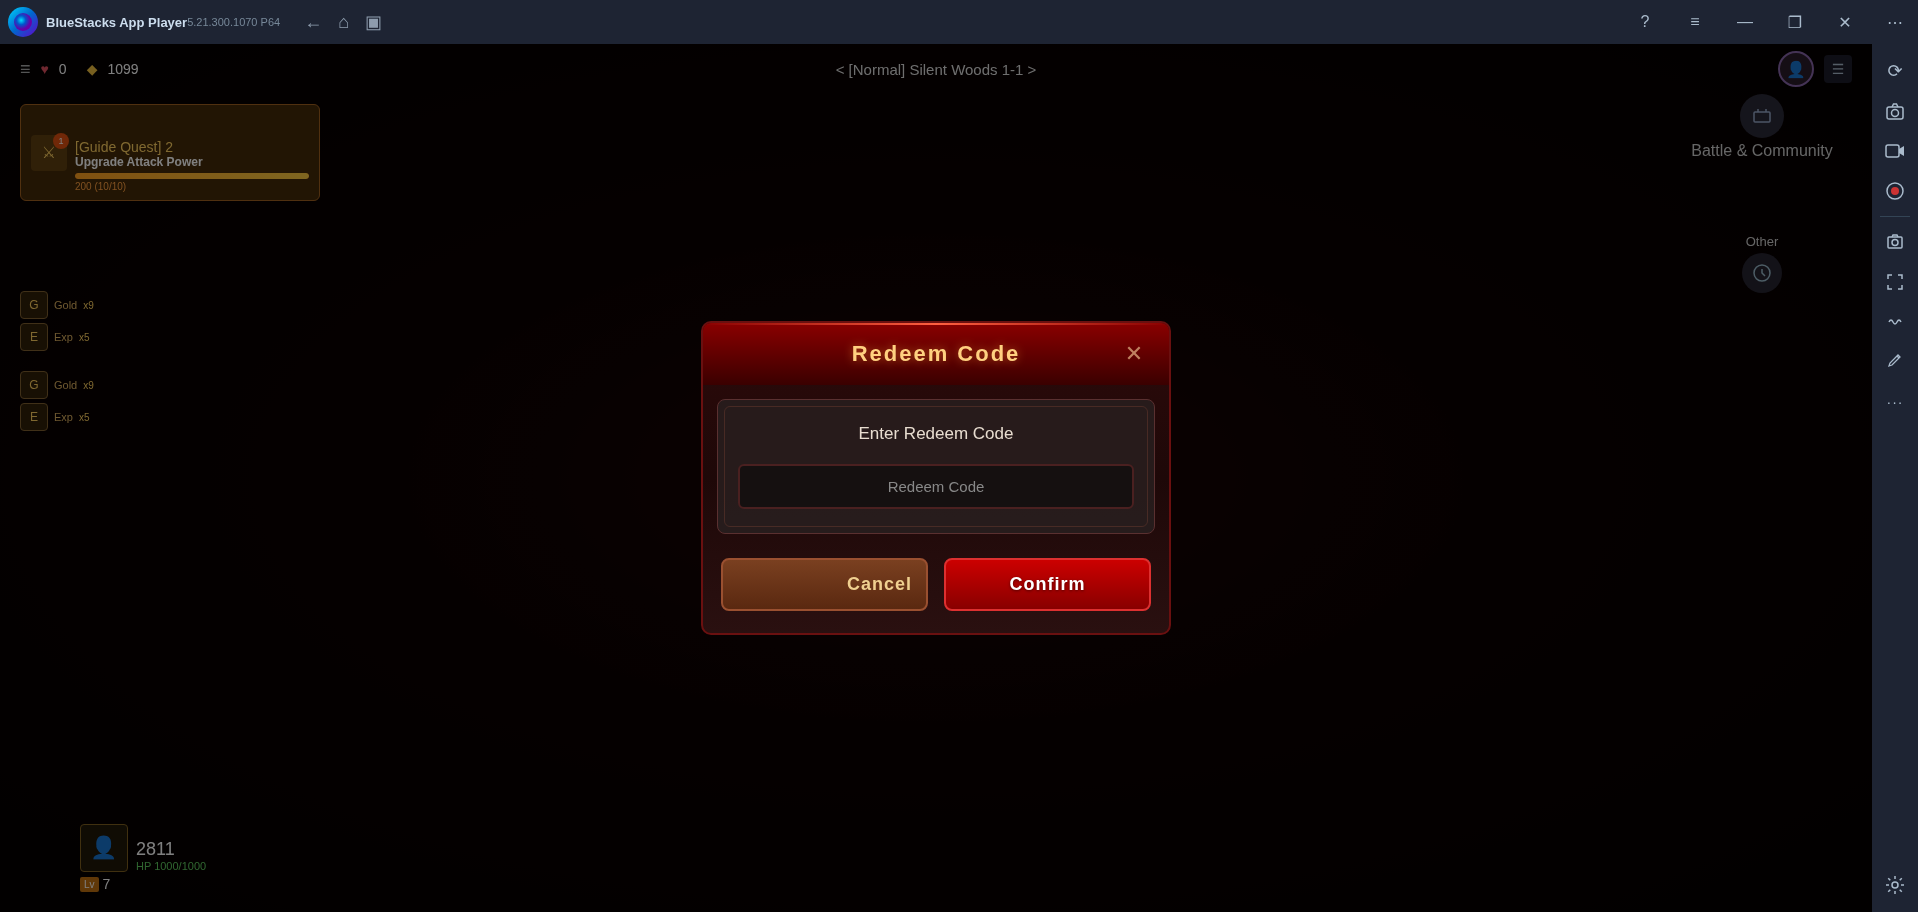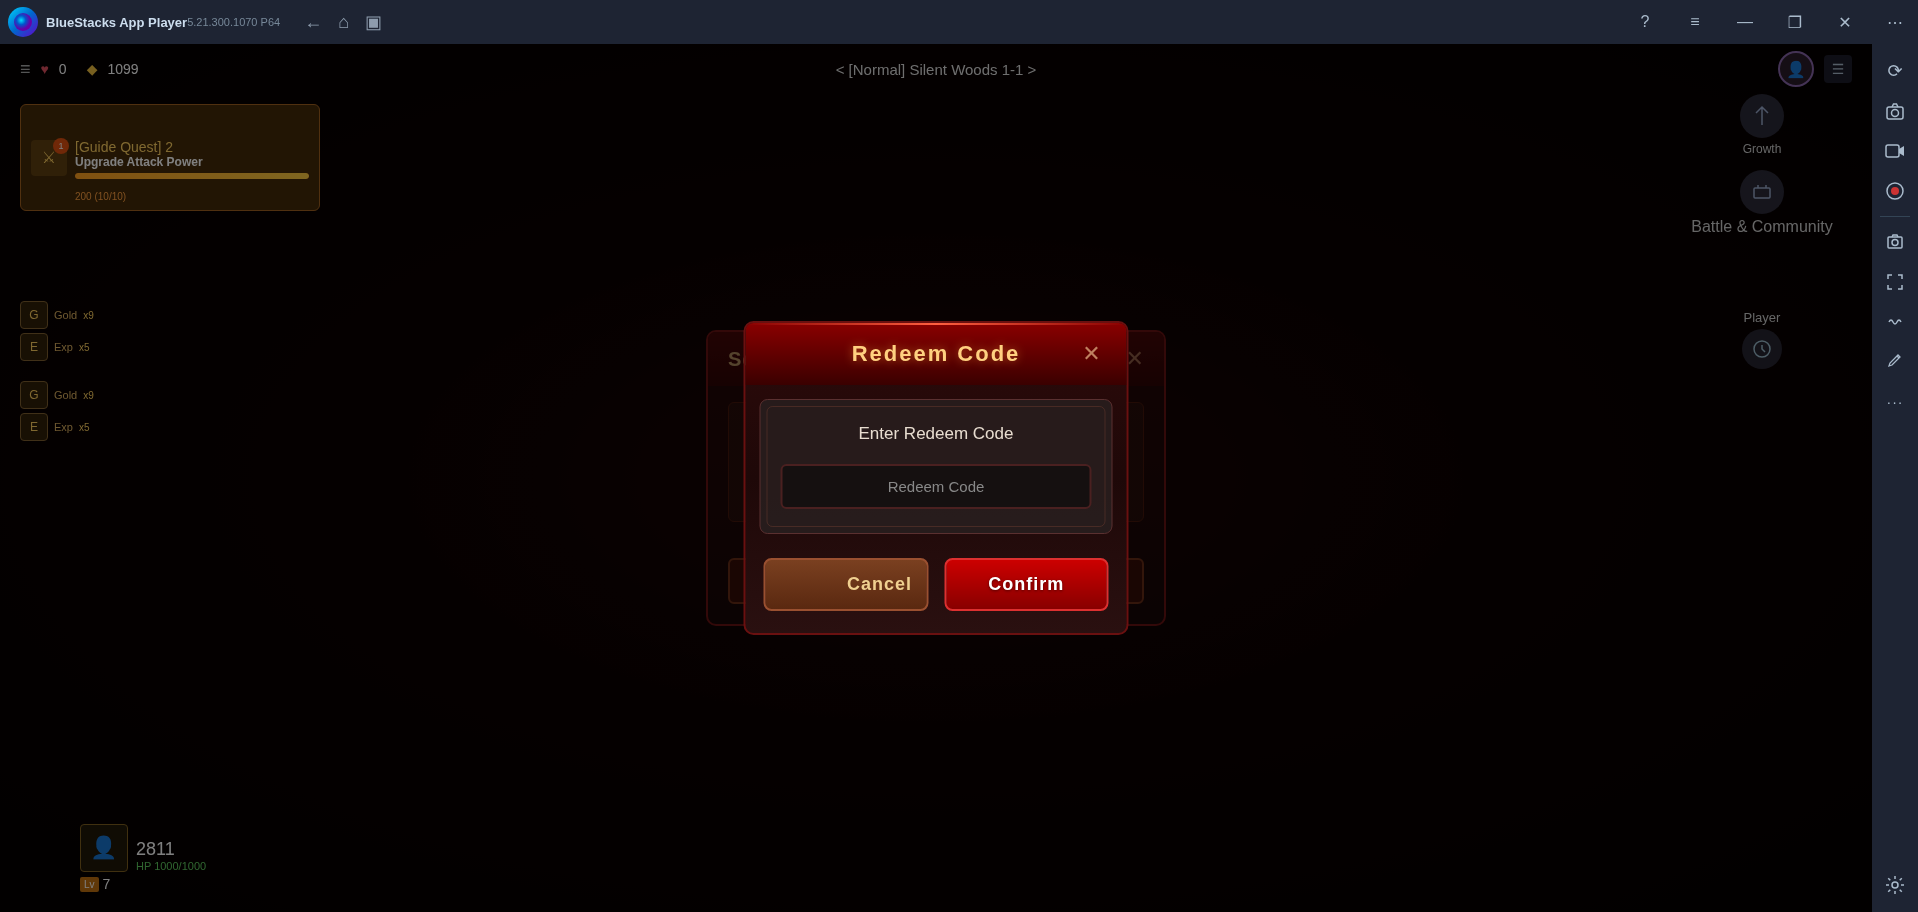--- a/index.html
+++ b/index.html
@@ -187,21 +187,21 @@
       overflow: hidden;
     }
     .quest-progress-fill {
       height: 100%;
       background: linear-gradient(90deg, #ffa020, #ffcc40);
       border-radius: 3px;
     }
     .quest-progress-text {
       color: #ffa040;
       font-size: 10px;
-      margin-top: 12px;
+      margin-top: 2px;
     }
     .quest-badge {
       width: 16px; height: 16px;
       background: #e05010;
       border-radius: 50%;
       display: flex; align-items: center; justify-content: center;
       color: white; font-size: 9px;
       position: absolute;
       top: -2px; right: -2px;
     }
@@ -322,21 +322,21 @@
     .redeem-overlay {
       position: absolute;
       inset: 0;
       background: rgba(0,0,0,0.5);
       z-index: 30;
     }
     .redeem-dialog {
       position: absolute;
       top: 50%; left: 50%;
       transform: translate(-50%, -50%);
-      width: 385px;
+      width: 470px;
       background: linear-gradient(180deg, #2e0a0a 0%, #1e0808 50%, #2a1010 100%);
       border: 2px solid #6a1010;
       border-radius: 10px;
       z-index: 40;
       overflow: hidden;
     }
     .redeem-header {
       background: linear-gradient(180deg, #8a0000, #5a0000 60%, #3a0000);
       padding: 16px 20px;
       display: flex;
@@ -614,37 +614,29 @@
     <div style="display:flex;align-items:center;gap:4px;margin-top:4px;">
       <span style="background:#c07010;color:#fff;font-size:10px;padding:2px 4px;border-radius:2px;">Lv</span>
       <span class="char-num" style="font-size:14px;">7</span>
     </div>
   </div>
 
   <div class="game-right">
     <div class="game-right-section">
       <div class="game-right-icon">
         <svg width="24" height="24" viewBox="0 0 24 24" fill="none" stroke="#99aacc" stroke-width="1.5">
-          <path d="M12 3 L12 21 M6 9 L12 3 L18 9"></path>
-        </svg>
-      </div>
-      <div style="color:#ccc;font-size:12px;">Growth</div>
-    </div>
-    <div class="game-right-section">
-      <div class="game-right-icon">
-        <svg width="24" height="24" viewBox="0 0 24 24" fill="none" stroke="#99aacc" stroke-width="1.5">
           <rect x="4" y="8" width="16" height="10" rx="1"></rect>
           <path d="M8 8 L8 5 M16 8 L16 5"></path>
         </svg>
       </div>
       <div style="color:#ccc;font-size:16px;">Battle &amp; Community</div>
     </div>
     <div style="height:60px;"></div>
     <div class="game-right-section">
-      <div style="color:#ccc;font-size:13px;">Player</div>
+      <div style="color:#ccc;font-size:13px;">Other</div>
       <div style="background:rgba(60,60,80,0.6);border-radius:50%;width:40px;height:40px;margin:4px auto;display:flex;align-items:center;justify-content:center;font-size:18px;color:#9ab;">
         <svg width="20" height="20" viewBox="0 0 20 20" fill="none" stroke="#9abbcc" stroke-width="1.5">
           <circle cx="10" cy="10" r="8"></circle>
           <path d="M10 6 L10 10 L13 13"></path>
         </svg>
       </div>
     </div>
   </div>
 
   <div class="settings-dialog">

